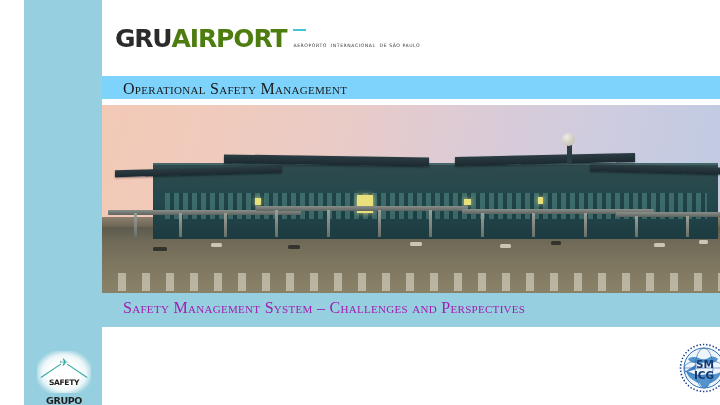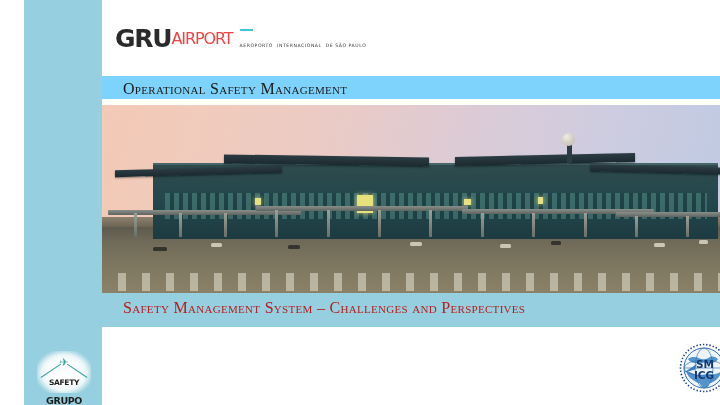--- a/index.html
+++ b/index.html
@@ -51,24 +51,24 @@
   .gru-word {
     font-family: "DejaVu Sans", sans-serif;
     font-weight: bold;
     font-size: 25px;
     letter-spacing: -1.2px;
     color: #2b2b2b;
     line-height: 25px;
   }
   .airport-word {
     font-family: "DejaVu Sans", sans-serif;
-    font-weight: normal;
-    font-size: 16px;
+    font-weight: bold;
+    font-size: 25px;
     letter-spacing: -1.1px;
-    color: #ef4444;
+    color: #4d7c0f;
     line-height: 25px;
   }
   .logo-sub {
     margin-left: 7px;
     margin-top: 3px;
     position: relative;
     padding-top: 4px;
   }
   .logo-sub-rule {
     position: absolute;
@@ -246,21 +246,21 @@
     background: #96cfdf;
   }
   .subtitle-text {
     position: absolute;
     left: 21px;
     top: 6px;
     font-family: "Liberation Serif", serif;
     font-size: 16px;
     font-variant: small-caps;
     letter-spacing: 0.3px;
-    color: #b91c1c;
+    color: #a21caf;
     white-space: nowrap;
   }
 
   
   .footer-area {
     position: absolute;
     left: 78px;
     top: 327px;
     width: 642px;
     height: 78px;

